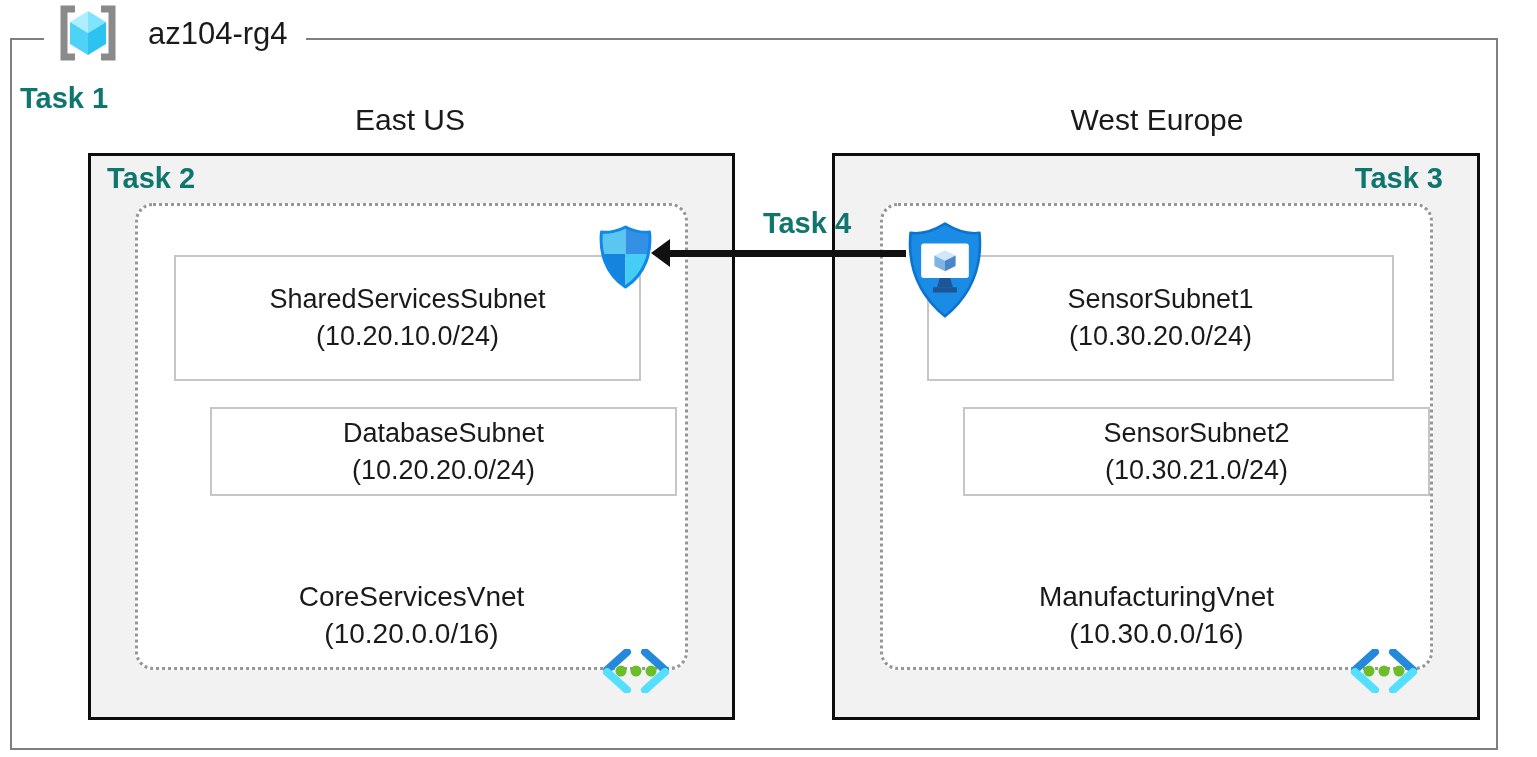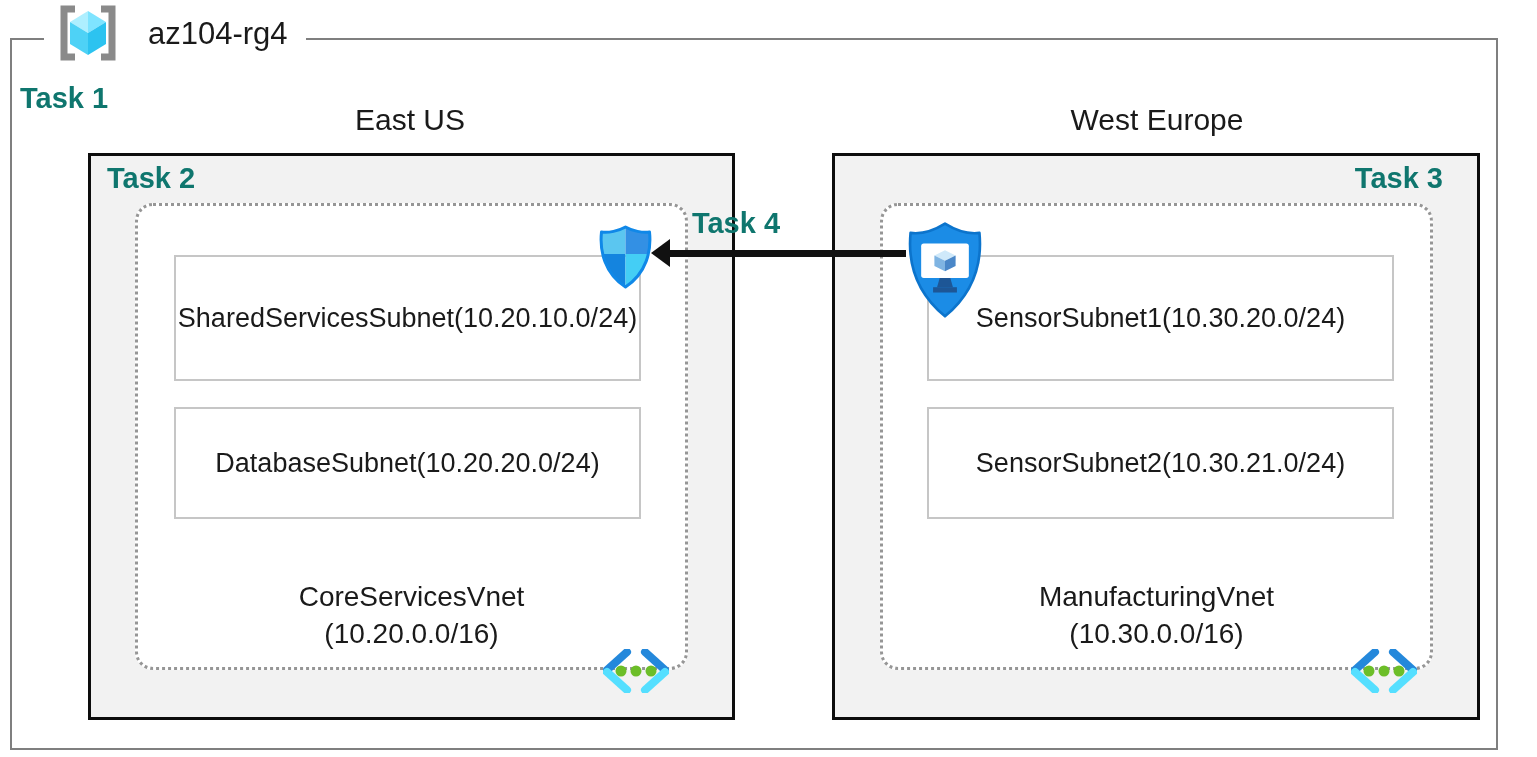--- a/index.html
+++ b/index.html
@@ -10,47 +10,47 @@
 
   
   .rg-frame { left:10px; top:38px; width:1488px; height:712px;
               border:2px solid #7f7f7f; }
   .rg-frame-gap { left:44px; top:32px; width:262px; height:14px; background:#ffffff; z-index:2; }
   .rg-icon { left:54px; top:4px; width:68px; height:58px; z-index:3; }
   .rg-label { left:140px; top:16px; font-size:31px; z-index:3;margin-left:8px; }
 
   .task-label { font-size:29px; font-weight:bold; color:#0f766e; }
   .task1 { left:20px; top:82px; }
-  .task4 { left:676px; top:207px; width:120px; text-align:center; z-index:6; }
+  .task4 { left:747px; top:207px; width:120px; text-align:center; z-index:6; }
 
   .region-title { top:103px; width:240px; text-align:center; font-size:30px; }
   .rt-east { left:290px; }
   .rt-west { left:1037px; }
 
   
   .task-box { top:153px; height:567px; background:#f2f2f2; border:3px solid #0d0d0d; }
   .tb-east { left:88px;  width:647px; }
   .tb-west { left:832px; width:648px; }
   .tb-label { position:absolute; top:6px; }
   .tb-label-left  { left:16px; }
   .tb-label-right { right:34px; }
 
   
   .vnet-box { top:203px; width:553px; height:467px; background:#ffffff;
               border:3px dotted #969696; border-radius:18px; z-index:1; }
   .vb-east { left:135px; }
   .vb-west { left:880px; }
 
   .subnet { position:absolute; width:467px; background:#ffffff; border:2px solid #c6c6c6;
-            display:flex; flex-direction:row; align-items:center; justify-content:center;
+            display:flex; flex-direction:column; align-items:center; justify-content:center;
             font-size:27px; line-height:37px; text-align:center; }
   .vb-east .subnet { left:36px; }
   .vb-west .subnet { left:44px;text-align:center; }
   .subnet-1 { top:49px;  height:126px; }
-  .subnet-2 { top:201px; height:112px; }
+  .subnet-2 { top:201px; height:89px;margin-left:36px; }
 
   .vnet-label { position:absolute; top:372px; left:0; width:100%;
                 text-align:center; font-size:28px; line-height:37px; }
 
   
   .nsg-icon  { left:597px; top:224px; width:57px;  height:66px; z-index:5; }
   .vmsec-icon{ left:902px; top:221px; width:86px;  height:98px; z-index:5; }
   .vnet-icon { top:649px; width:66px; height:44px; z-index:4; }
   .vn-east { left:603px; }
   .vn-west { left:1351px; }

